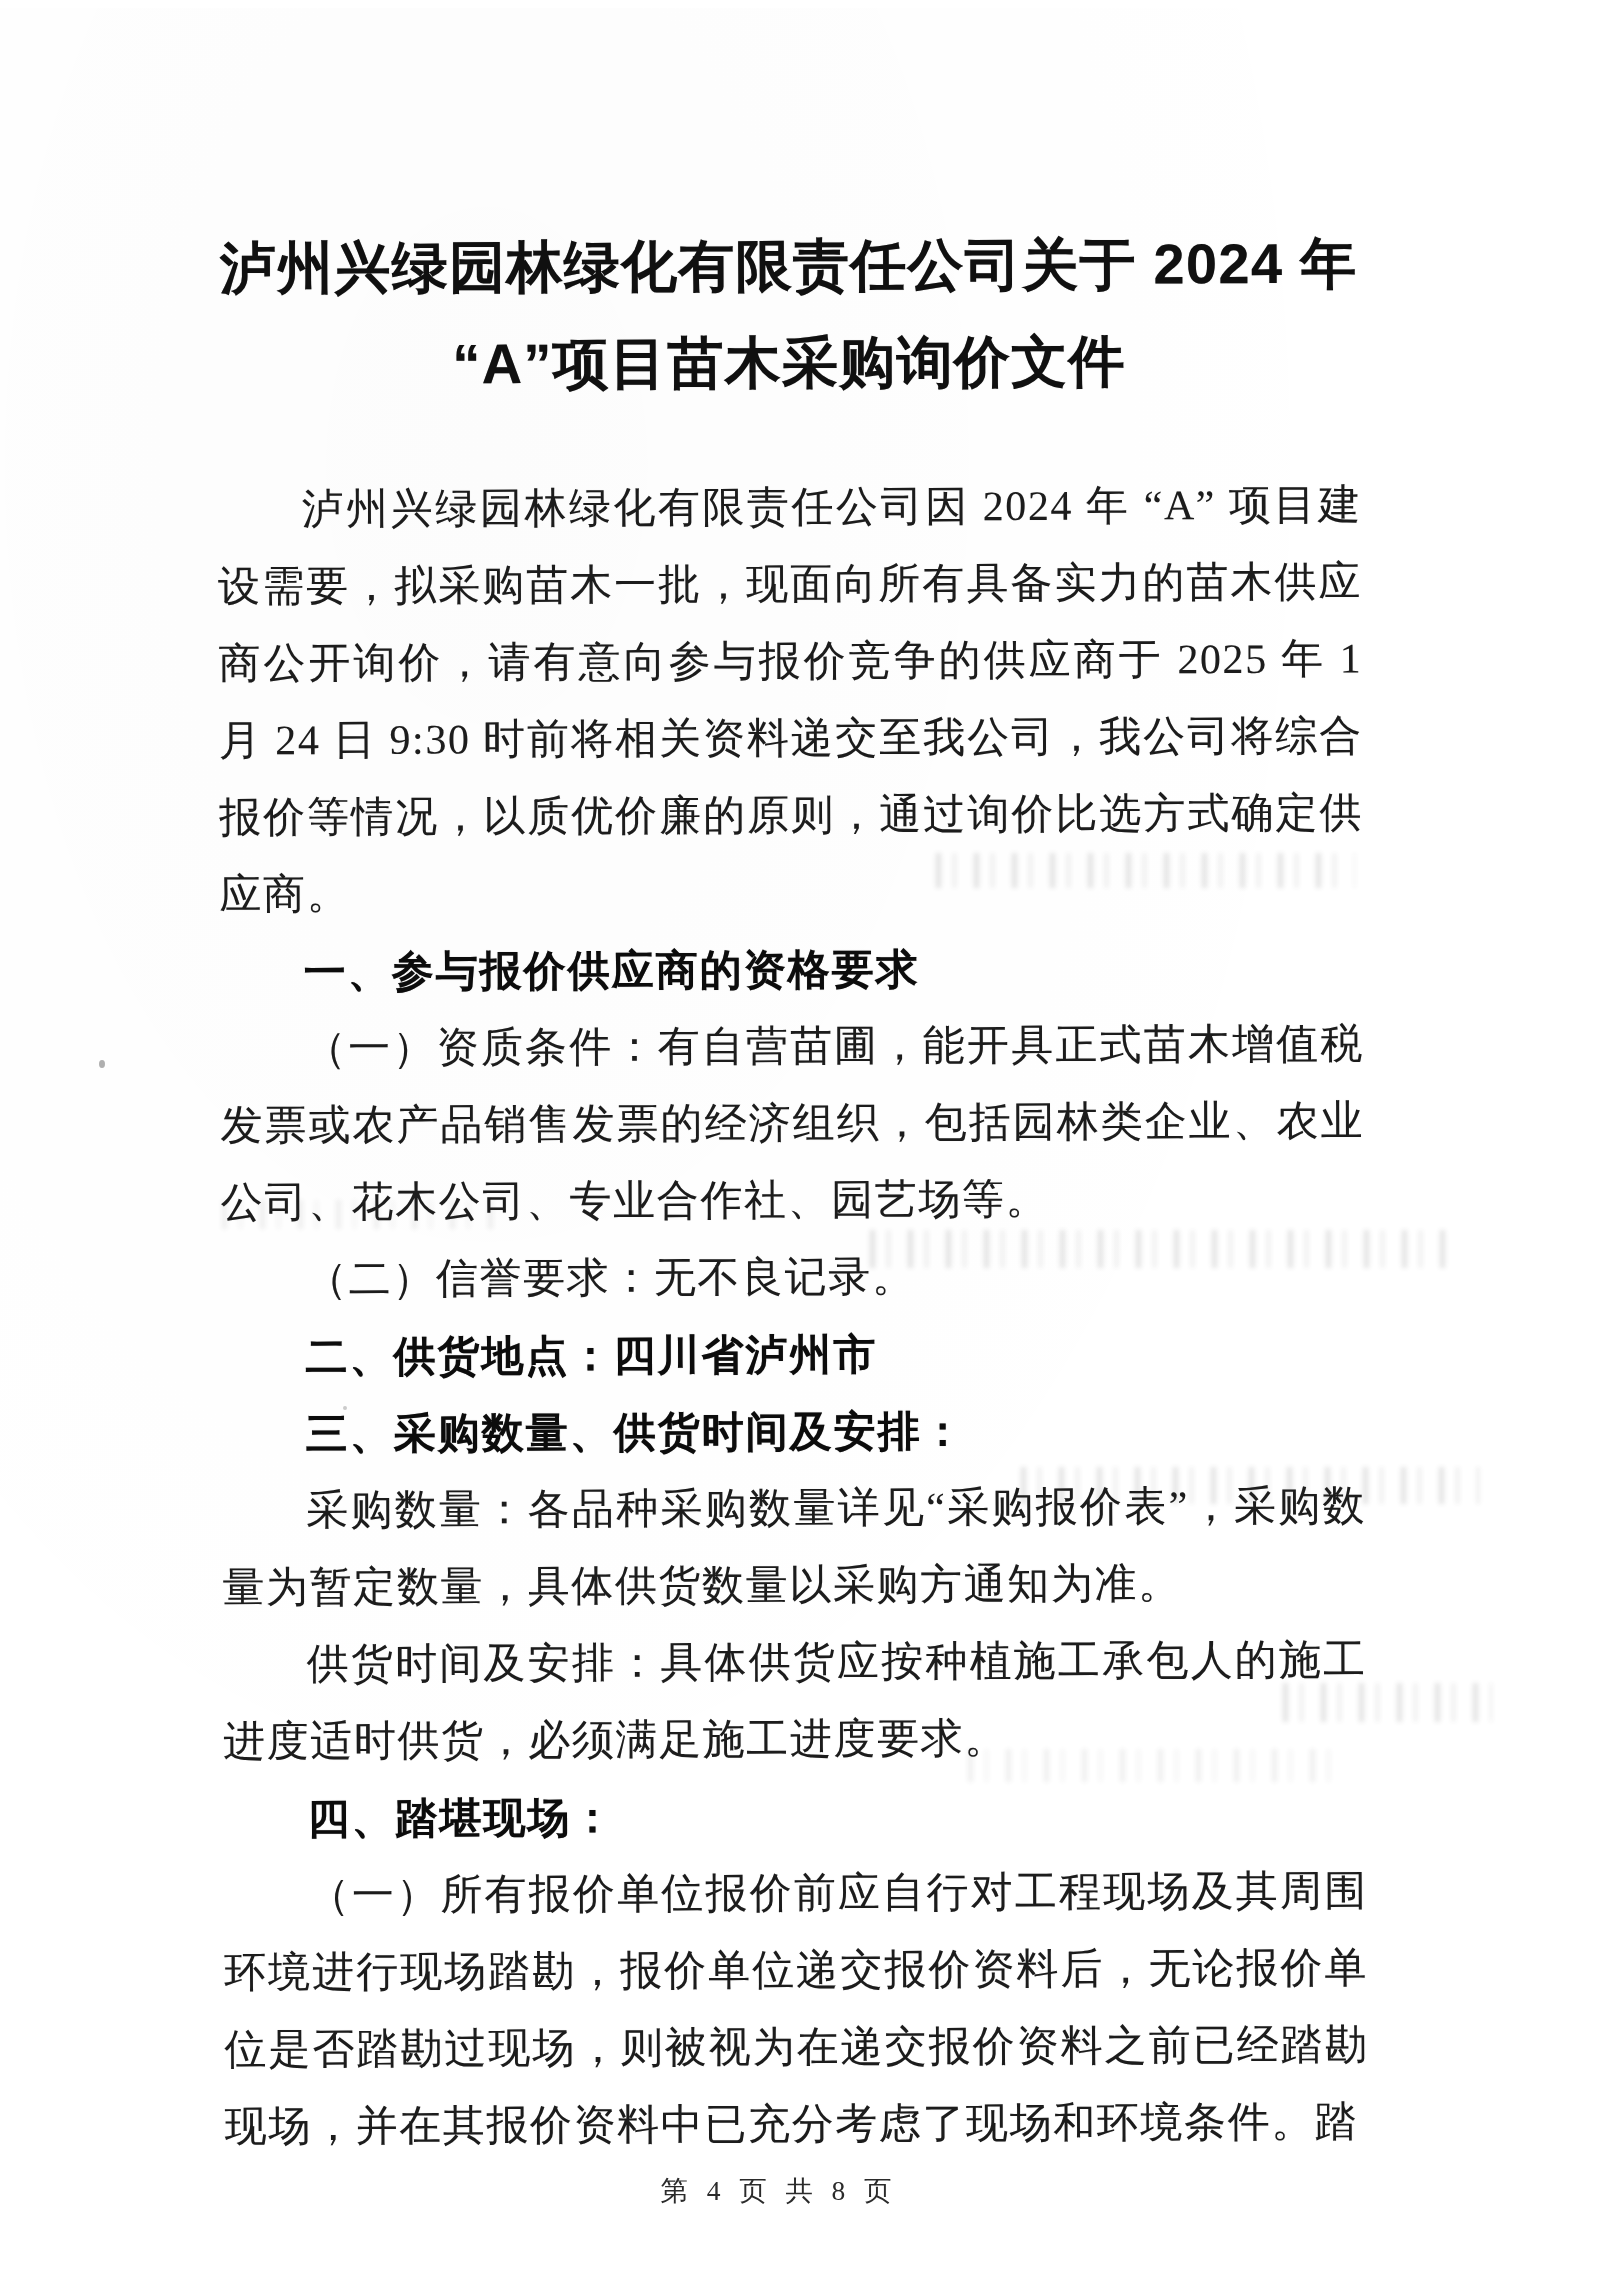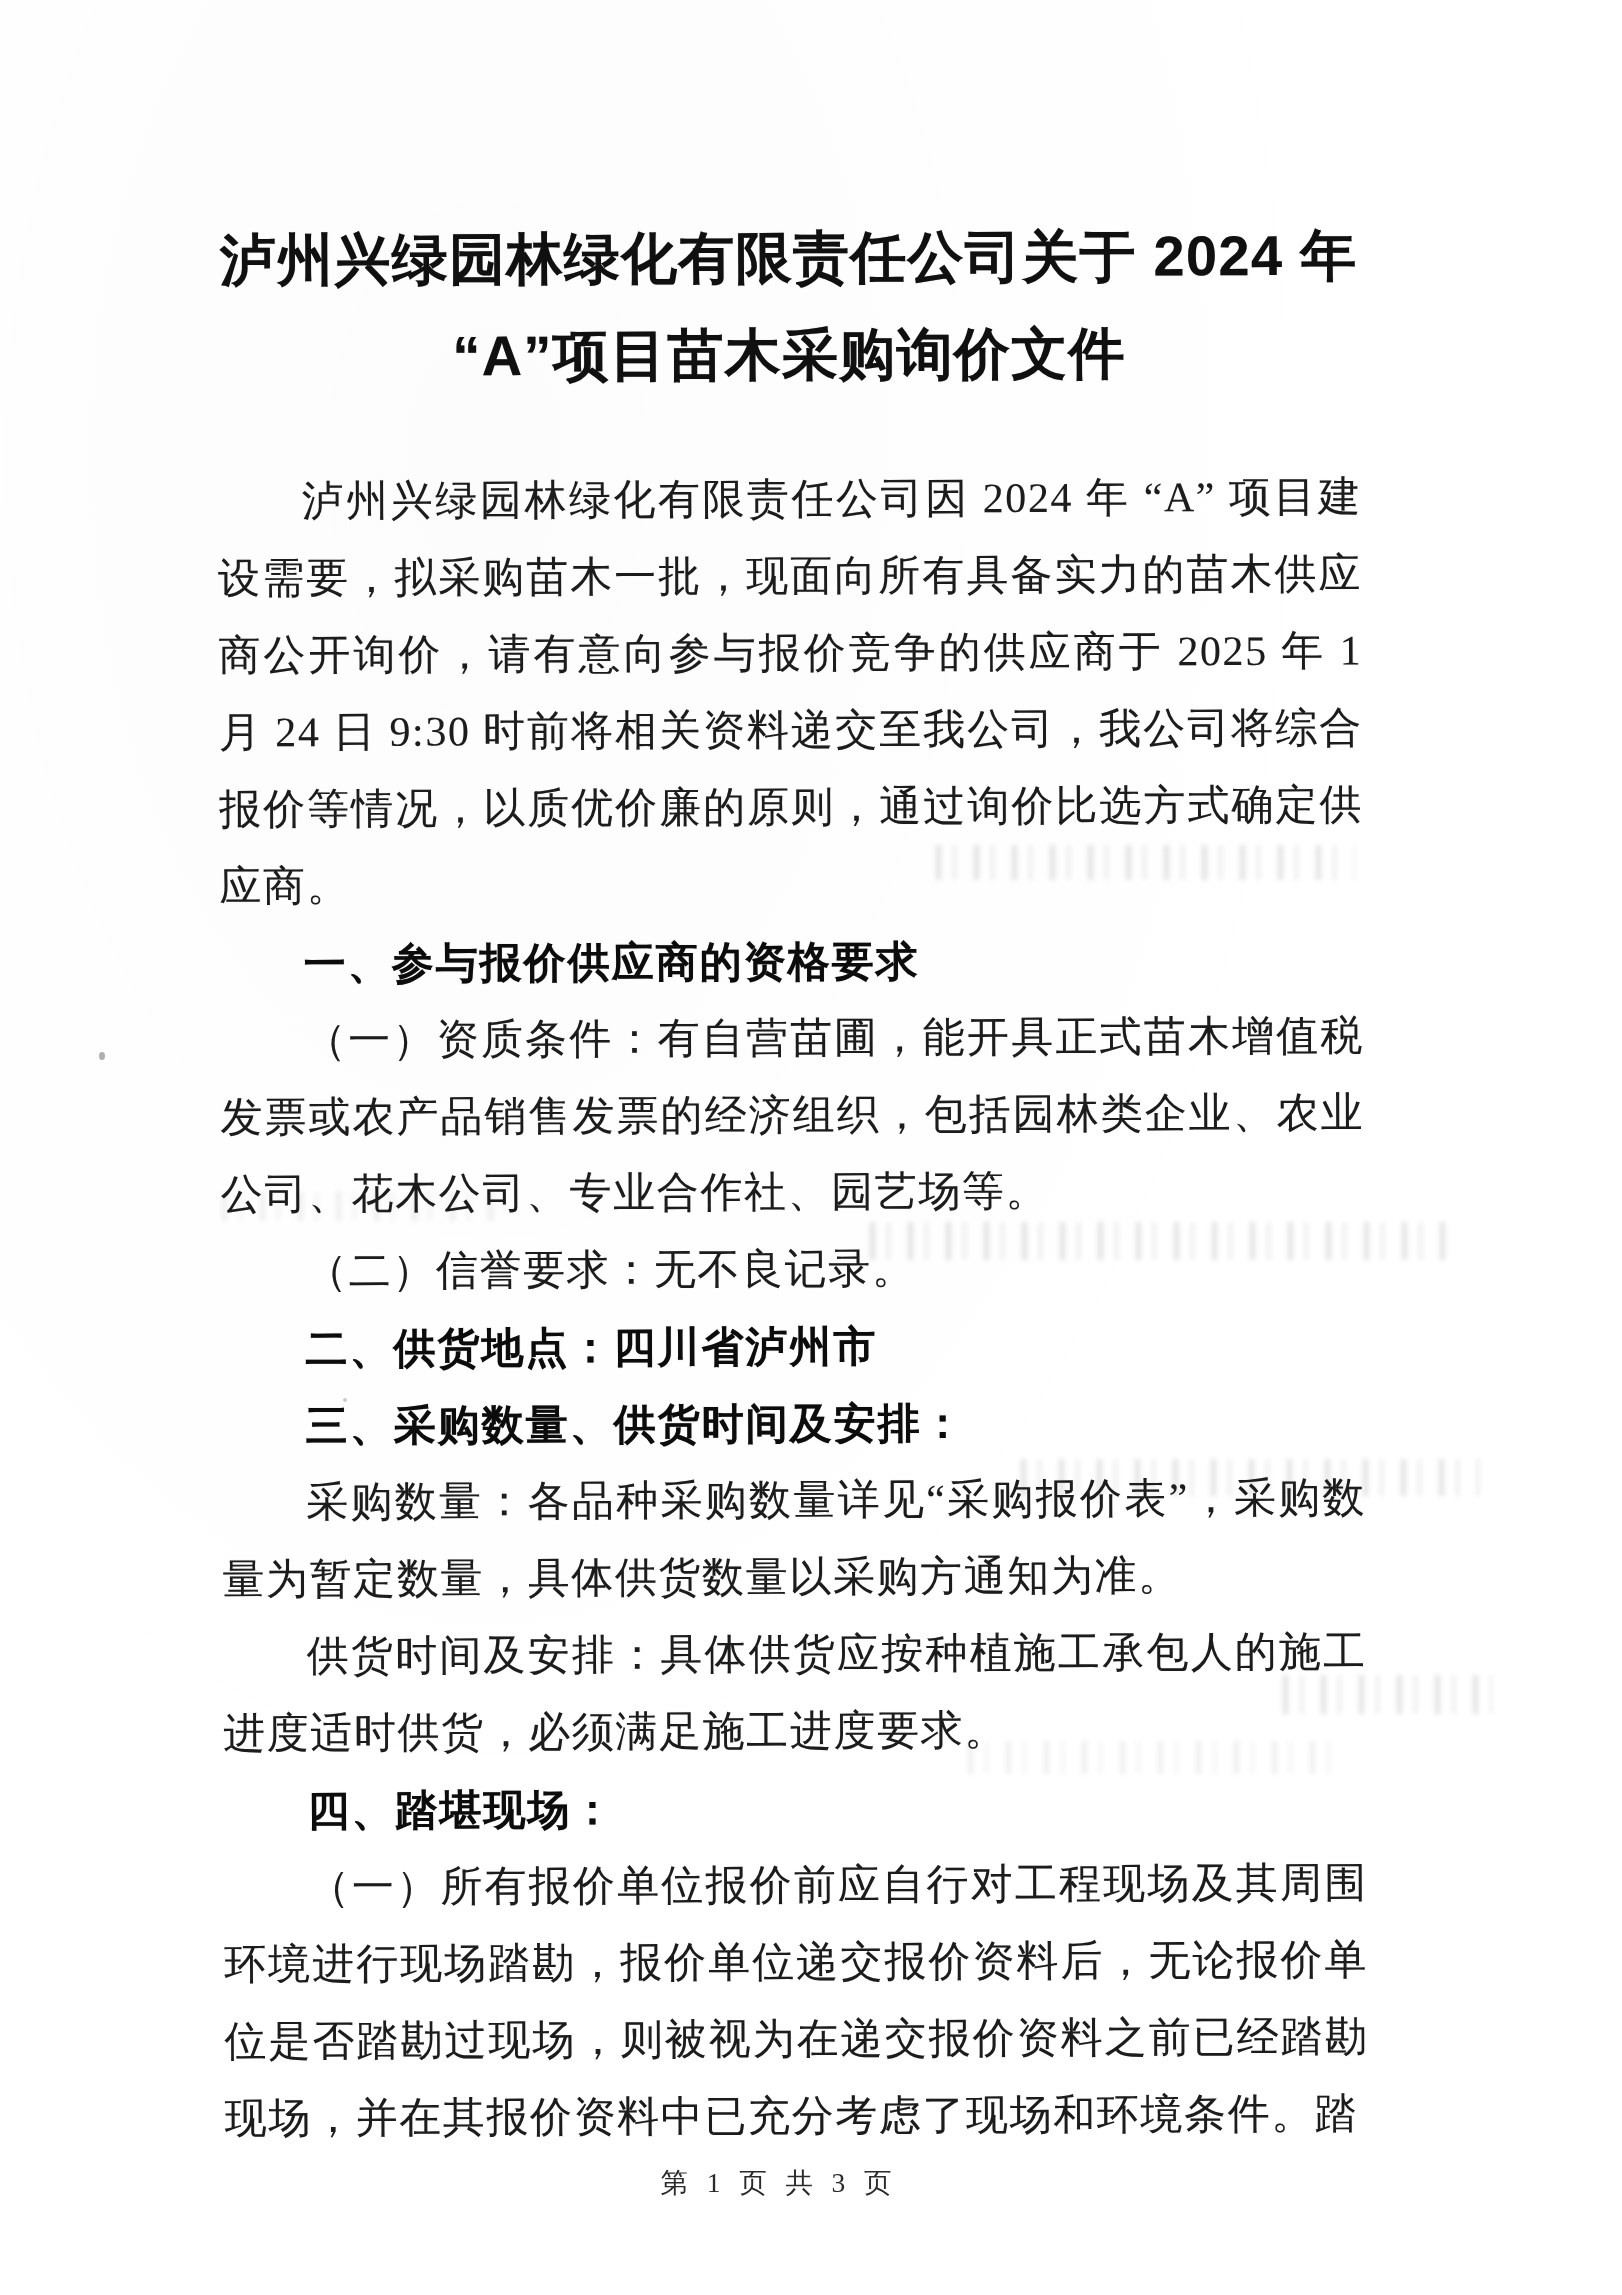--- a/index.html
+++ b/index.html
@@ -15,20 +15,21 @@
     font-family: "Liberation Serif", "DejaVu Serif", serif;
     color: #1c1c1c;
   }
   
   .page {
     position: absolute;
     inset: 0;
     background:
       radial-gradient(ellipse at 30% 20%, rgba(0,0,0,0.012), rgba(0,0,0,0) 60%),
       #ffffff;
+    margin-top: 8px;
   }
   
   .content {
     position: absolute;
     left: 219px;
     top: 209px;
     width: 1144px;
     transform: rotate(-0.25deg);
     transform-origin: 50% 30%;
   }
@@ -126,16 +127,16 @@
   <div class="bleed" style="left:936px; top:845px; width:419px; height:35px;"></div>
   <div class="bleed" style="left:870px; top:1222px; width:576px; height:38px;"></div>
   <div class="bleed light" style="left:222px; top:1192px; width:275px; height:29px;"></div>
   <div class="bleed" style="left:1021px; top:1459px; width:458px; height:37px;"></div>
   <div class="bleed" style="left:1283px; top:1675px; width:209px; height:39px;"></div>
   <div class="bleed light" style="left:968px; top:1741px; width:366px; height:33px;"></div>
 
   <div class="speck" style="left:99px; top:1052px; width:5.9px; height:7.9px;"></div>
   <div class="speck" style="left:343px; top:1398px; width:3.9px; height:3.9px; opacity:0.35;"></div>
 
-  <div class="page-footer">第 1 页 共 3 页</div>
+  <div class="page-footer">第 4 页 共 8 页</div>
 
 </div>
 
 
 </body></html>

